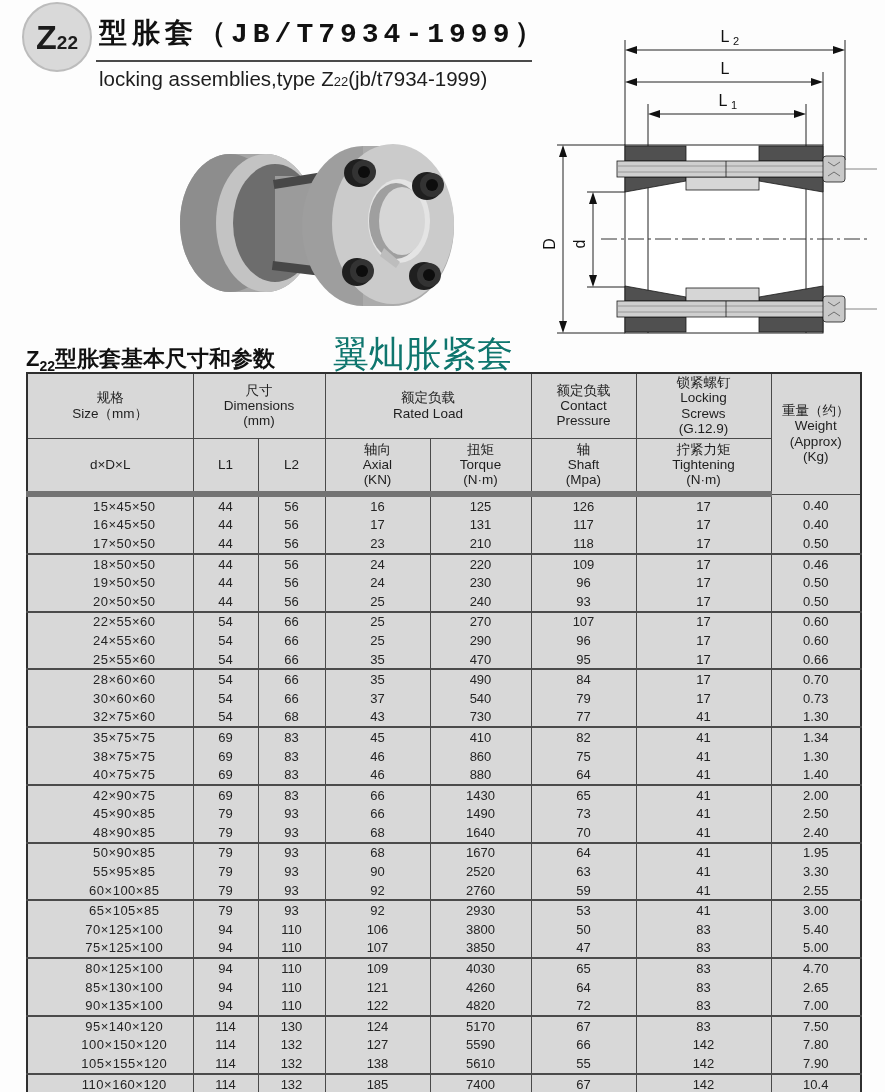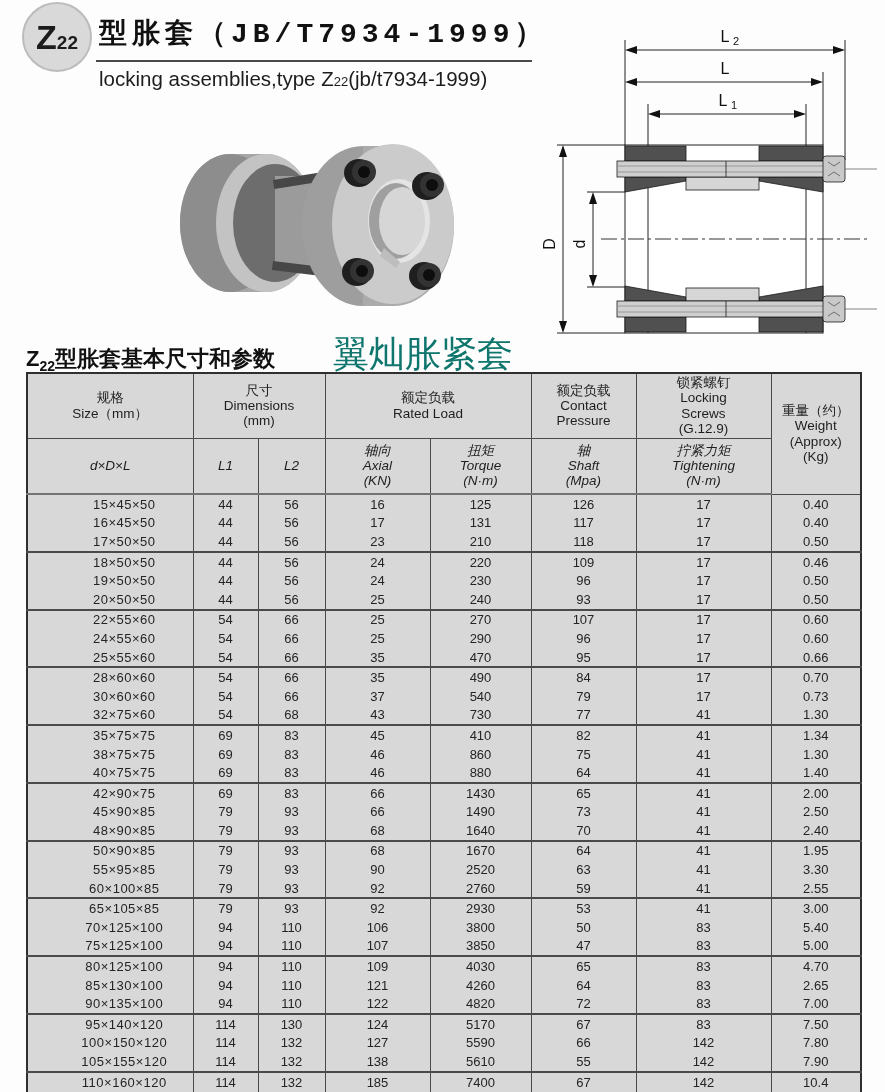--- a/index.html
+++ b/index.html
@@ -36,21 +36,21 @@
   table.spec{
     position:absolute;left:26px;top:372px;width:834px;border-collapse:collapse;
     background:#d8d8d8;border:2px solid #2f2f2f;table-layout:fixed;
   }
   table.spec th{
     font-weight:normal;border:1px solid #4a4a4a;text-align:center;vertical-align:middle;
     font-size:13.5px;line-height:1.14;color:#1e1e1e;padding:1px 0;
   }
   tr.hrow1{height:62px;}
   tr.hrow2{height:56px;}
-  tr.hrow2 th{border-bottom:2px solid #737373;font-style:italic;}
+  tr.hrow2 th{border-bottom:6px solid #737373;}
   table.spec td{
     border-left:1px solid #4a4a4a;border-right:1px solid #4a4a4a;border-top:0;border-bottom:0;
     text-align:center;font-size:13px;color:#242424;height:18.6px;padding:0;line-height:1;
     white-space:nowrap;overflow:hidden;
   }
   table.spec tr.group-start td{border-top:2px solid #4a4a4a;}
   table.spec td.col-size{letter-spacing:0.5px;padding-left:28px;}
   table.spec tr.filler td{height:11px;}
 </style>
 </head>

